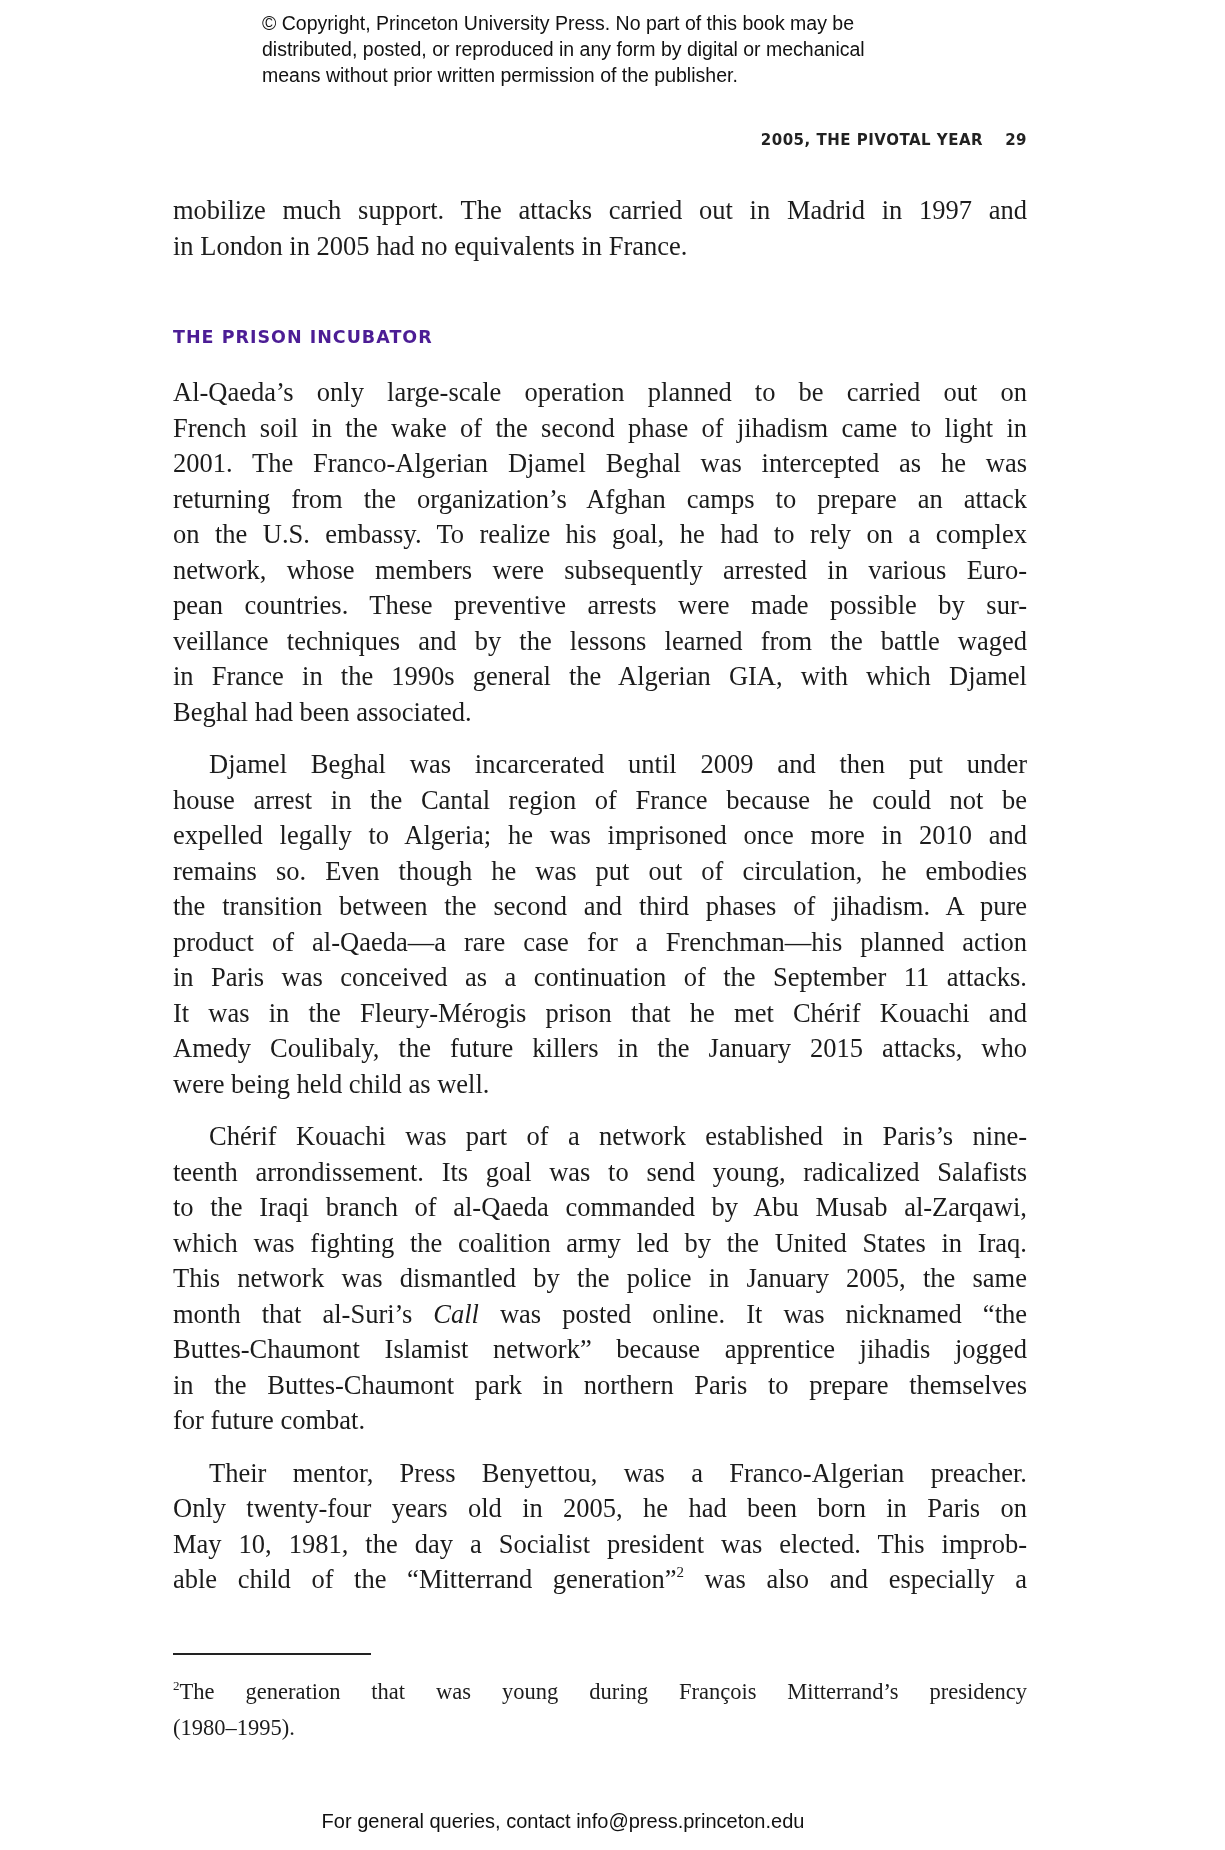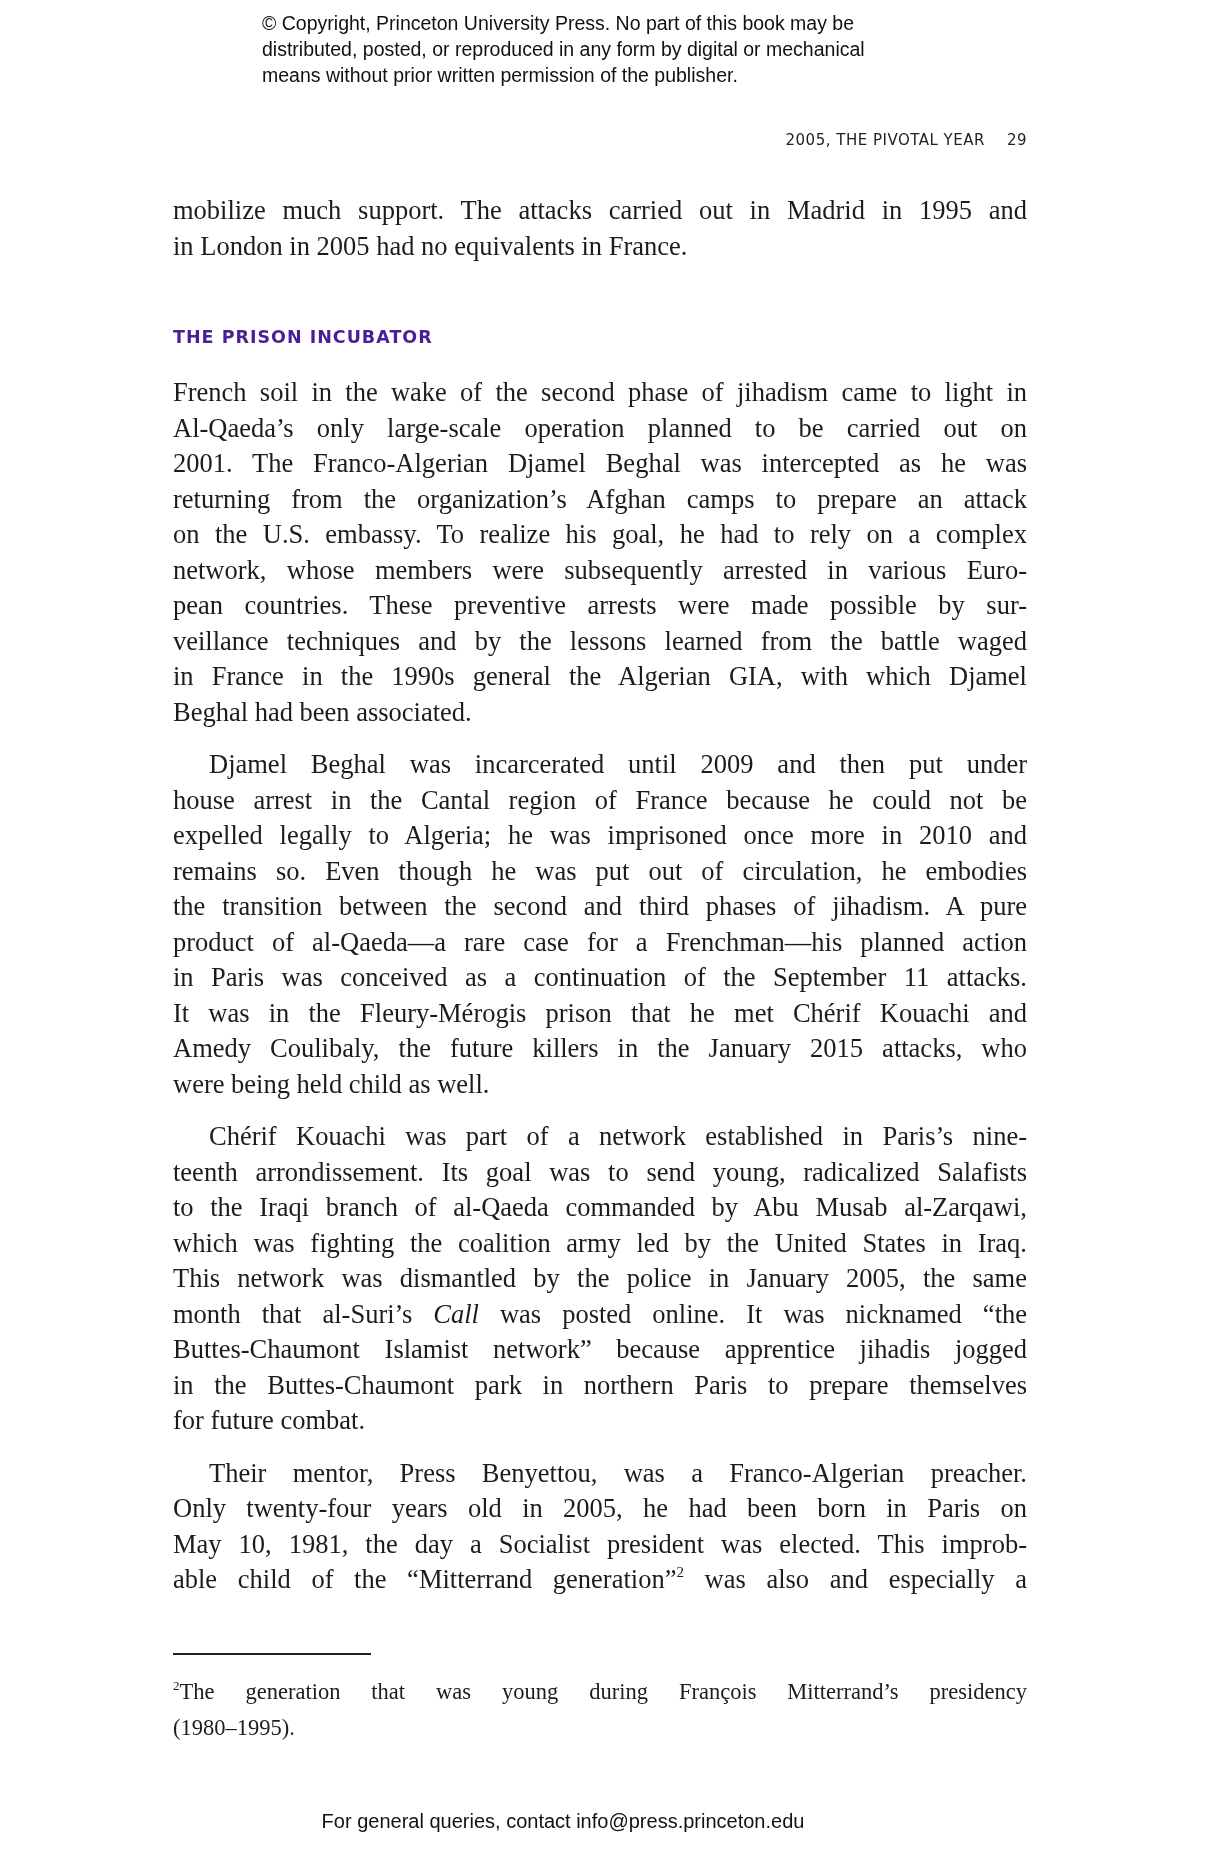--- a/index.html
+++ b/index.html
@@ -5,21 +5,21 @@
     html, body { margin: 0; padding: 0; background: #ffffff; }
     body { width: 1225px; height: 1850px; position: relative; overflow: hidden; color: #1a1a1a; }
     .copyright {
       position: absolute; left: 262px; top: 10px; width: 720px;
       font-family: "Liberation Sans", sans-serif; font-size: 19.5px; line-height: 26px;
       color: #111;
     }
     .copyright span { display: block; white-space: nowrap; }
     .running-head {
       position: absolute; right: 198px; top: 131px;
-      font-family: "DejaVu Sans", sans-serif; font-weight: normal; font-size: 15px;
+      font-family: "DejaVu Sans", sans-serif; font-weight: bold; font-size: 15px;
       letter-spacing: 0.5px; color: #222;
     }
     .running-head .pg { margin-left: 22px; }
     .body-text {
       position: absolute; left: 173px; width: 854px; top: 193px;
       font-family: "Liberation Serif", serif; font-size: 26.5px; line-height: 35.5px;
       color: #1c1c1c;
     }
     .line { display: block; white-space: nowrap; text-align: justify; text-align-last: justify; height: 35.5px; }
     .line.last { text-align-last: left; }
@@ -50,30 +50,30 @@
   <span>© Copyright, Princeton University Press. No part of this book may be</span>
   <span>distributed, posted, or reproduced in any form by digital or mechanical</span>
   <span>means without prior written permission of the publisher.</span>
 </div>
 
 <div class="running-head">
   <span>2005, THE PIVOTAL YEAR</span><span class="pg">29</span>
 </div>
 
 <div class="body-text para1">
-  <span class="line">mobilize much support. The attacks carried out in Madrid in 1995 and</span>
+  <span class="line">mobilize much support. The attacks carried out in Madrid in 1997 and</span>
   <span class="line last">in London in 2005 had no equivalents in France.</span>
 </div>
 
 <div class="heading">THE PRISON INCUBATOR</div>
 
 <div class="body-text para2">
   <div>
+    <span class="line">Al-Qaeda’s only large-scale operation planned to be carried out on</span>
     <span class="line">French soil in the wake of the second phase of jihadism came to light in</span>
-    <span class="line">Al-Qaeda’s only large-scale operation planned to be carried out on</span>
     <span class="line">2001. The Franco-Algerian Djamel Beghal was intercepted as he was</span>
     <span class="line">returning from the organization’s Afghan camps to prepare an attack</span>
     <span class="line">on the U.S. embassy. To realize his goal, he had to rely on a complex</span>
     <span class="line">network, whose members were subsequently arrested in various Euro-</span>
     <span class="line">pean countries. These preventive arrests were made possible by sur-</span>
     <span class="line">veillance techniques and by the lessons learned from the battle waged</span>
     <span class="line">in France in the 1990s general the Algerian GIA, with which Djamel</span>
     <span class="line last">Beghal had been associated.</span>
   </div>
   <div>

